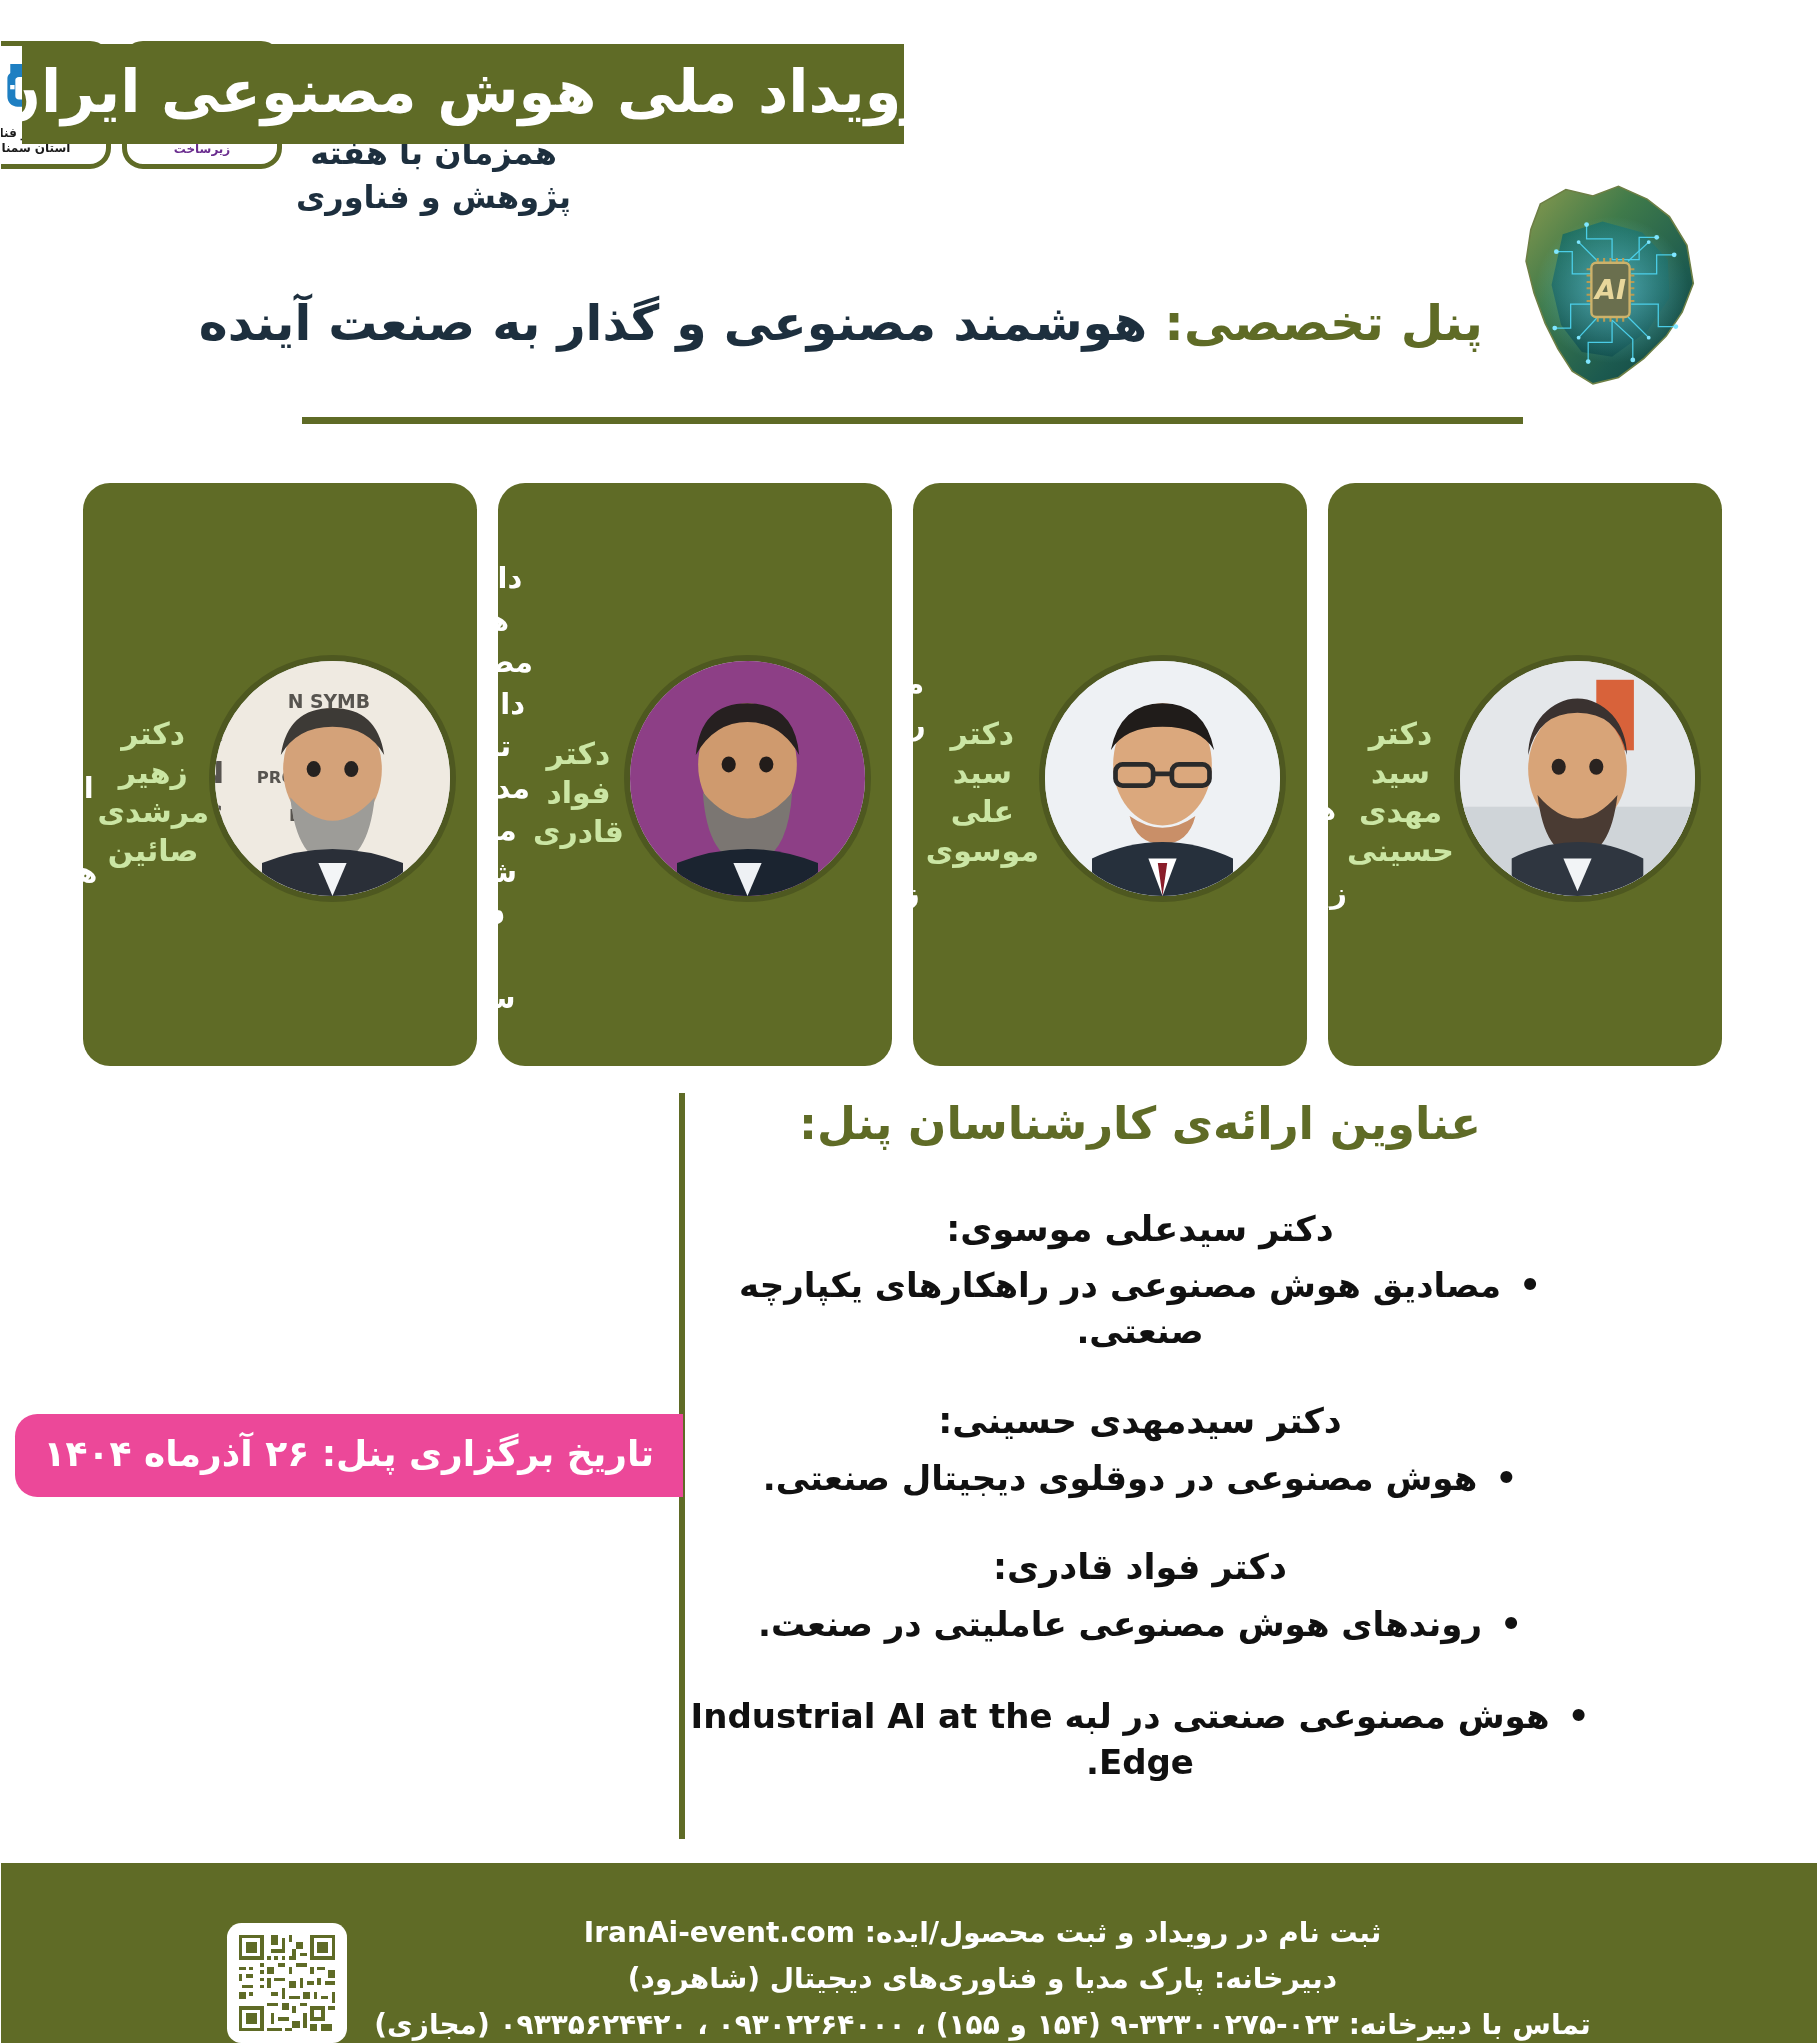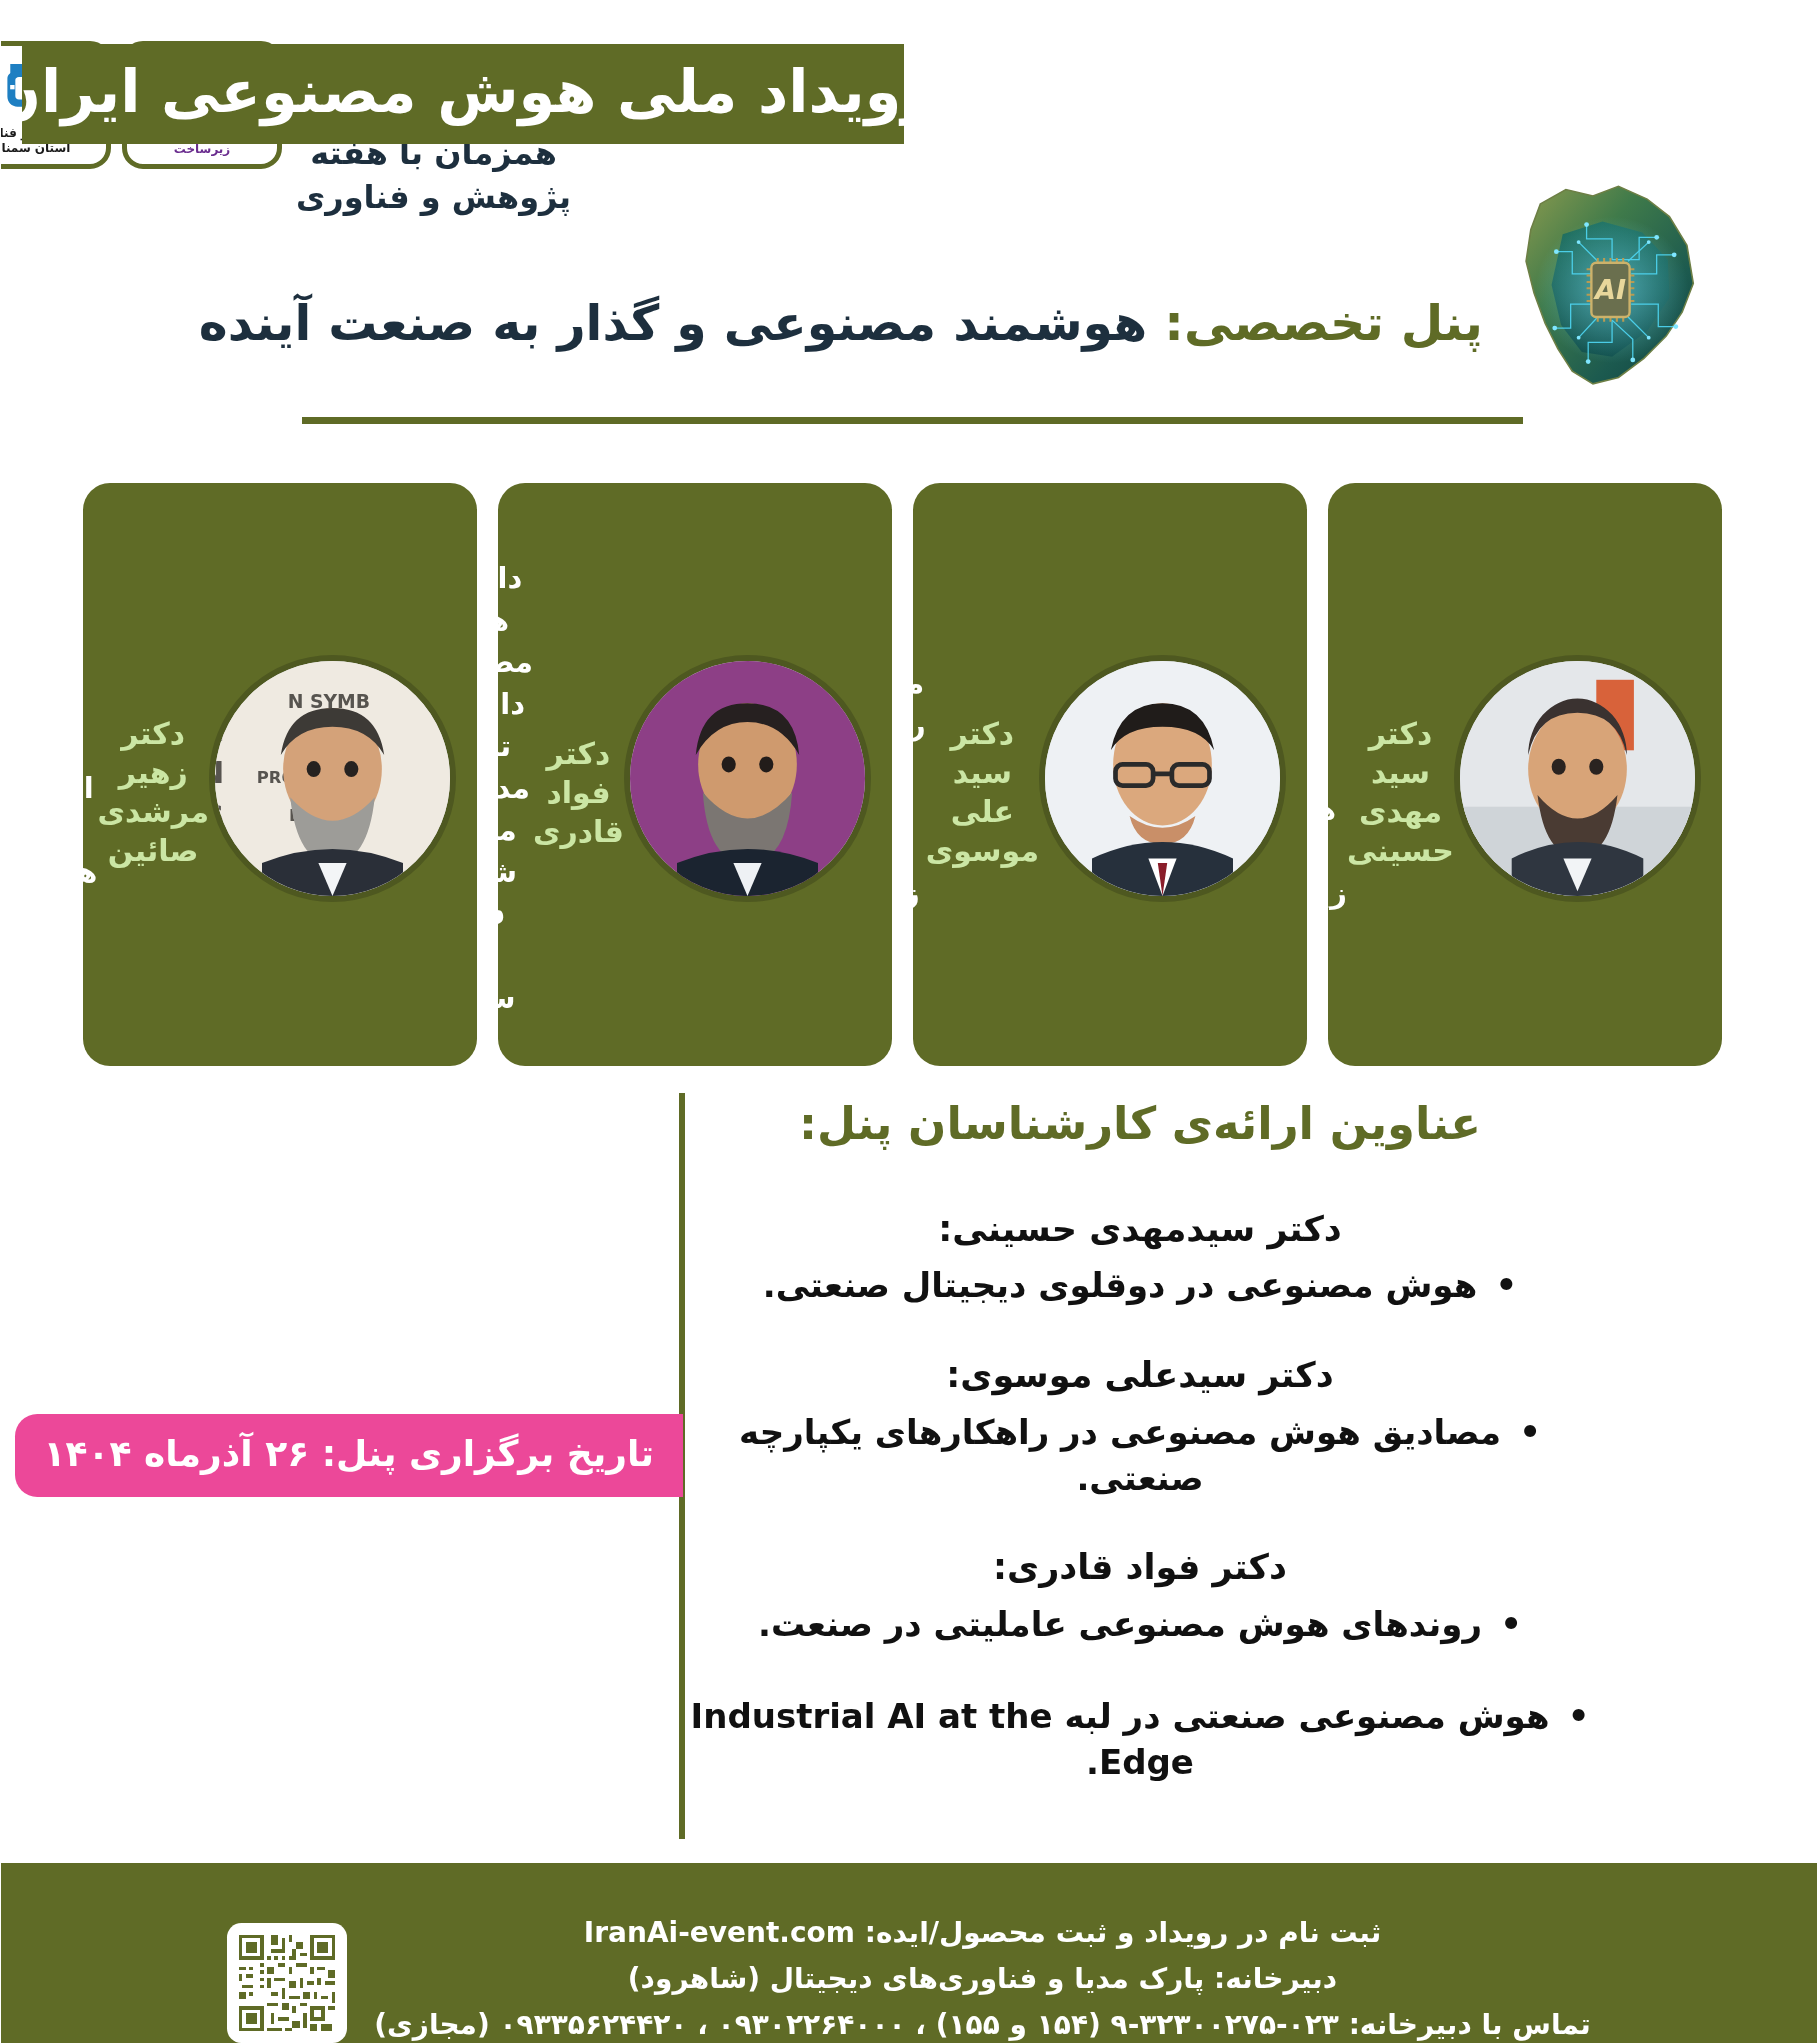--- a/index.html
+++ b/index.html
@@ -491,32 +491,32 @@
     </div>
 
   </div>
 
   <div class="vrule"></div>
 
   <div class="agenda">
     <div class="agenda-heading">عناوین ارائه‌ی کارشناسان پنل:</div>
 
     <div class="agenda-item">
+      <div class="ag-speaker">دکتر سیدعلی موسوی:</div>
+      <div class="ag-topic">
+        <span class="bullet">•</span>
+        <span>مصادیق هوش مصنوعی در راهکارهای یکپارچه صنعتی.</span>
+      </div>
+    </div>
+
+    <div class="agenda-item">
       <div class="ag-speaker">دکتر سیدمهدی حسینی:</div>
       <div class="ag-topic">
         <span class="bullet">•</span>
         <span>هوش مصنوعی در دوقلوی دیجیتال صنعتی.</span>
-      </div>
-    </div>
-
-    <div class="agenda-item">
-      <div class="ag-speaker">دکتر سیدعلی موسوی:</div>
-      <div class="ag-topic">
-        <span class="bullet">•</span>
-        <span>مصادیق هوش مصنوعی در راهکارهای یکپارچه صنعتی.</span>
       </div>
     </div>
 
     <div class="agenda-item">
       <div class="ag-speaker">دکتر فواد قادری:</div>
       <div class="ag-topic">
         <span class="bullet">•</span>
         <span>روندهای هوش مصنوعی عاملیتی در صنعت.</span>
       </div>
     </div>

